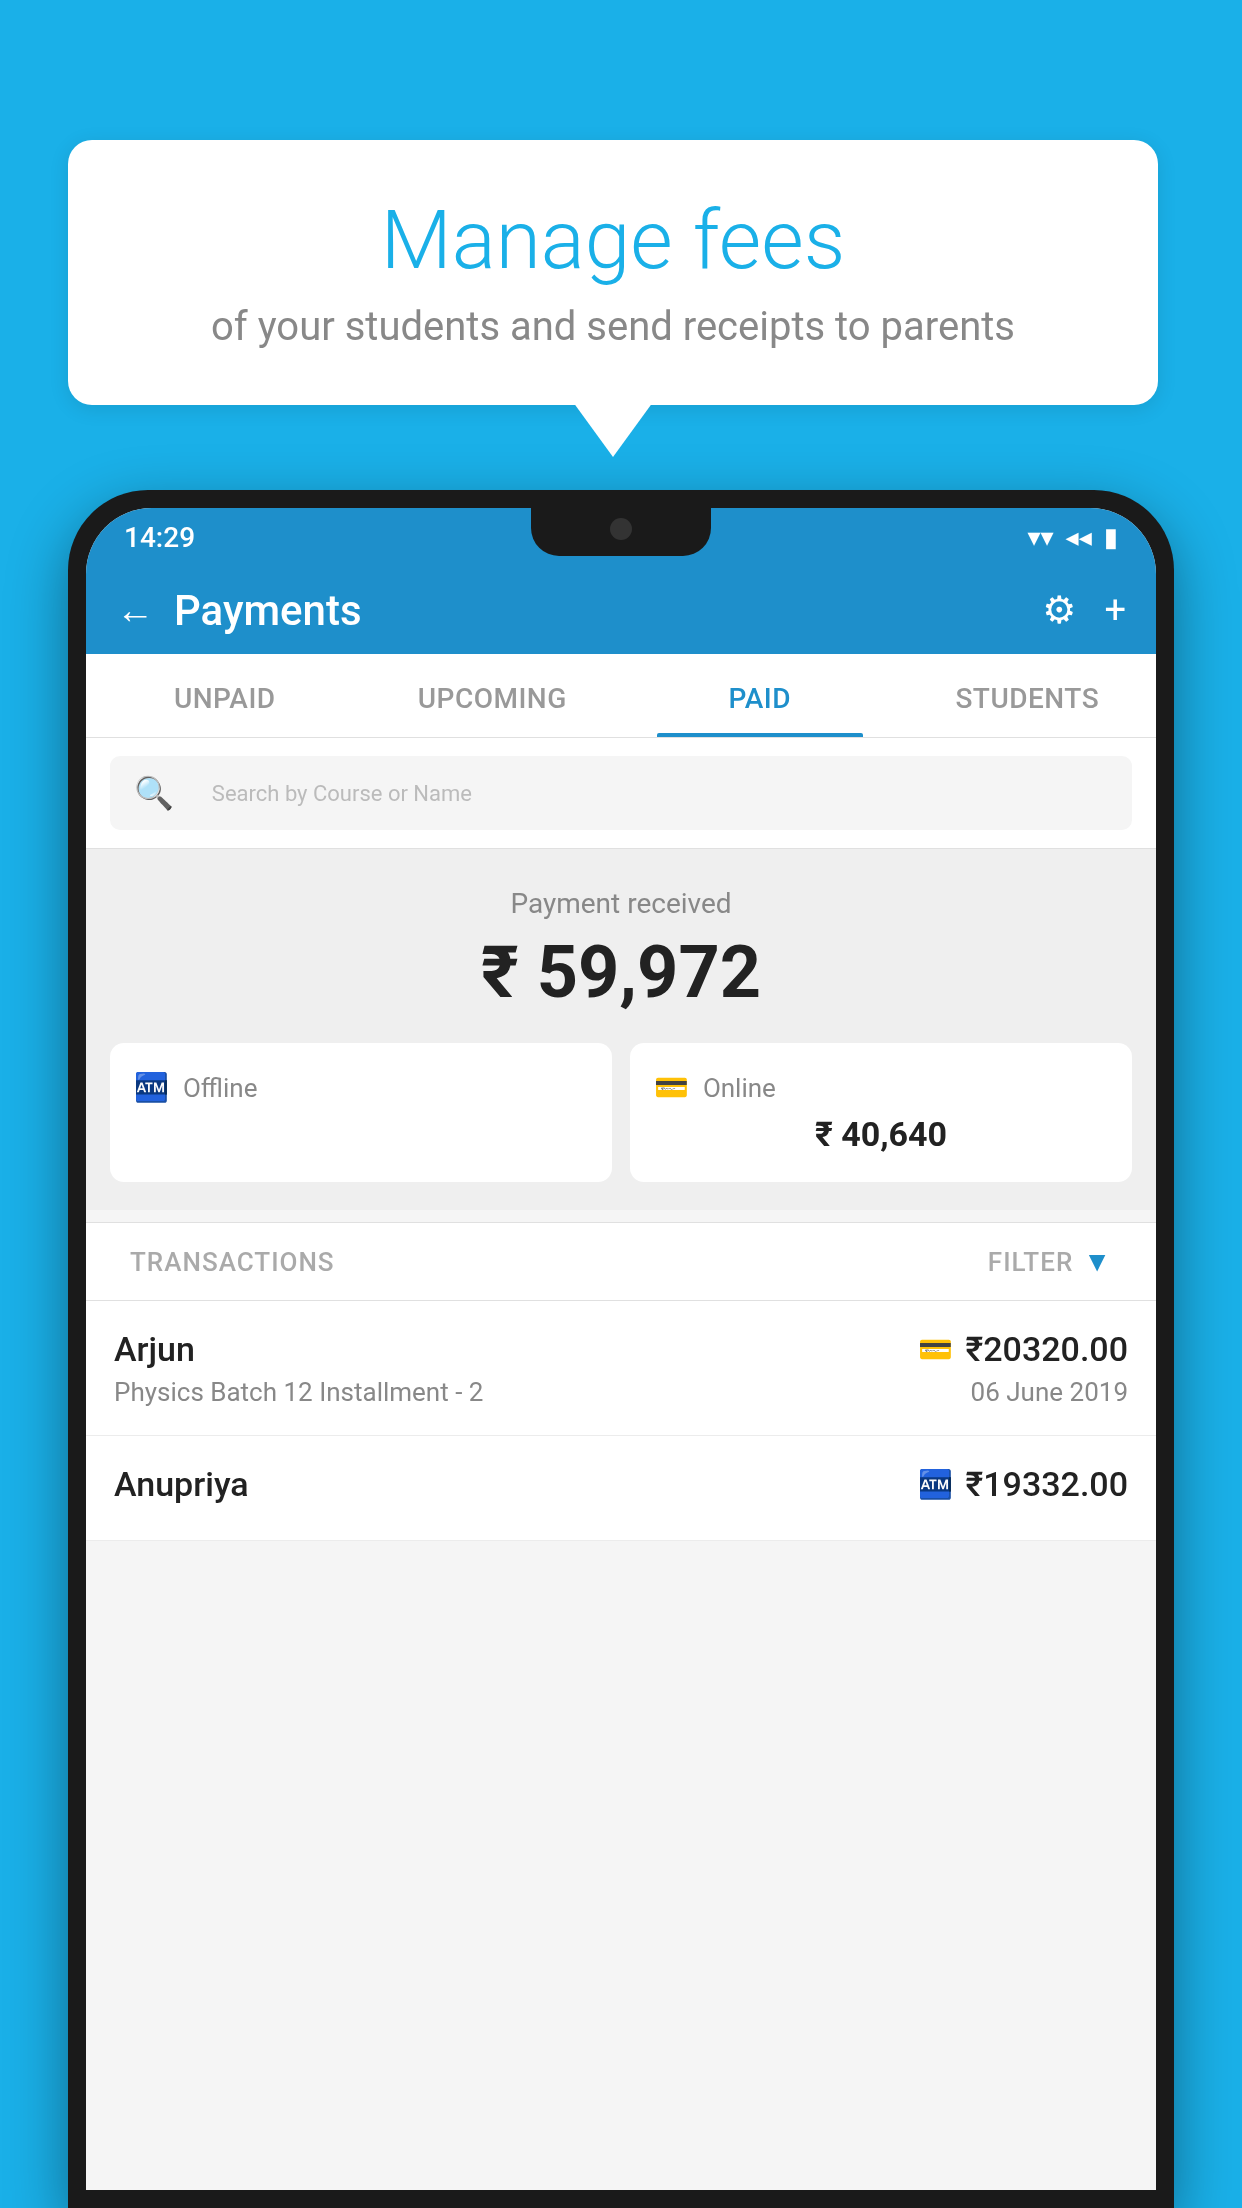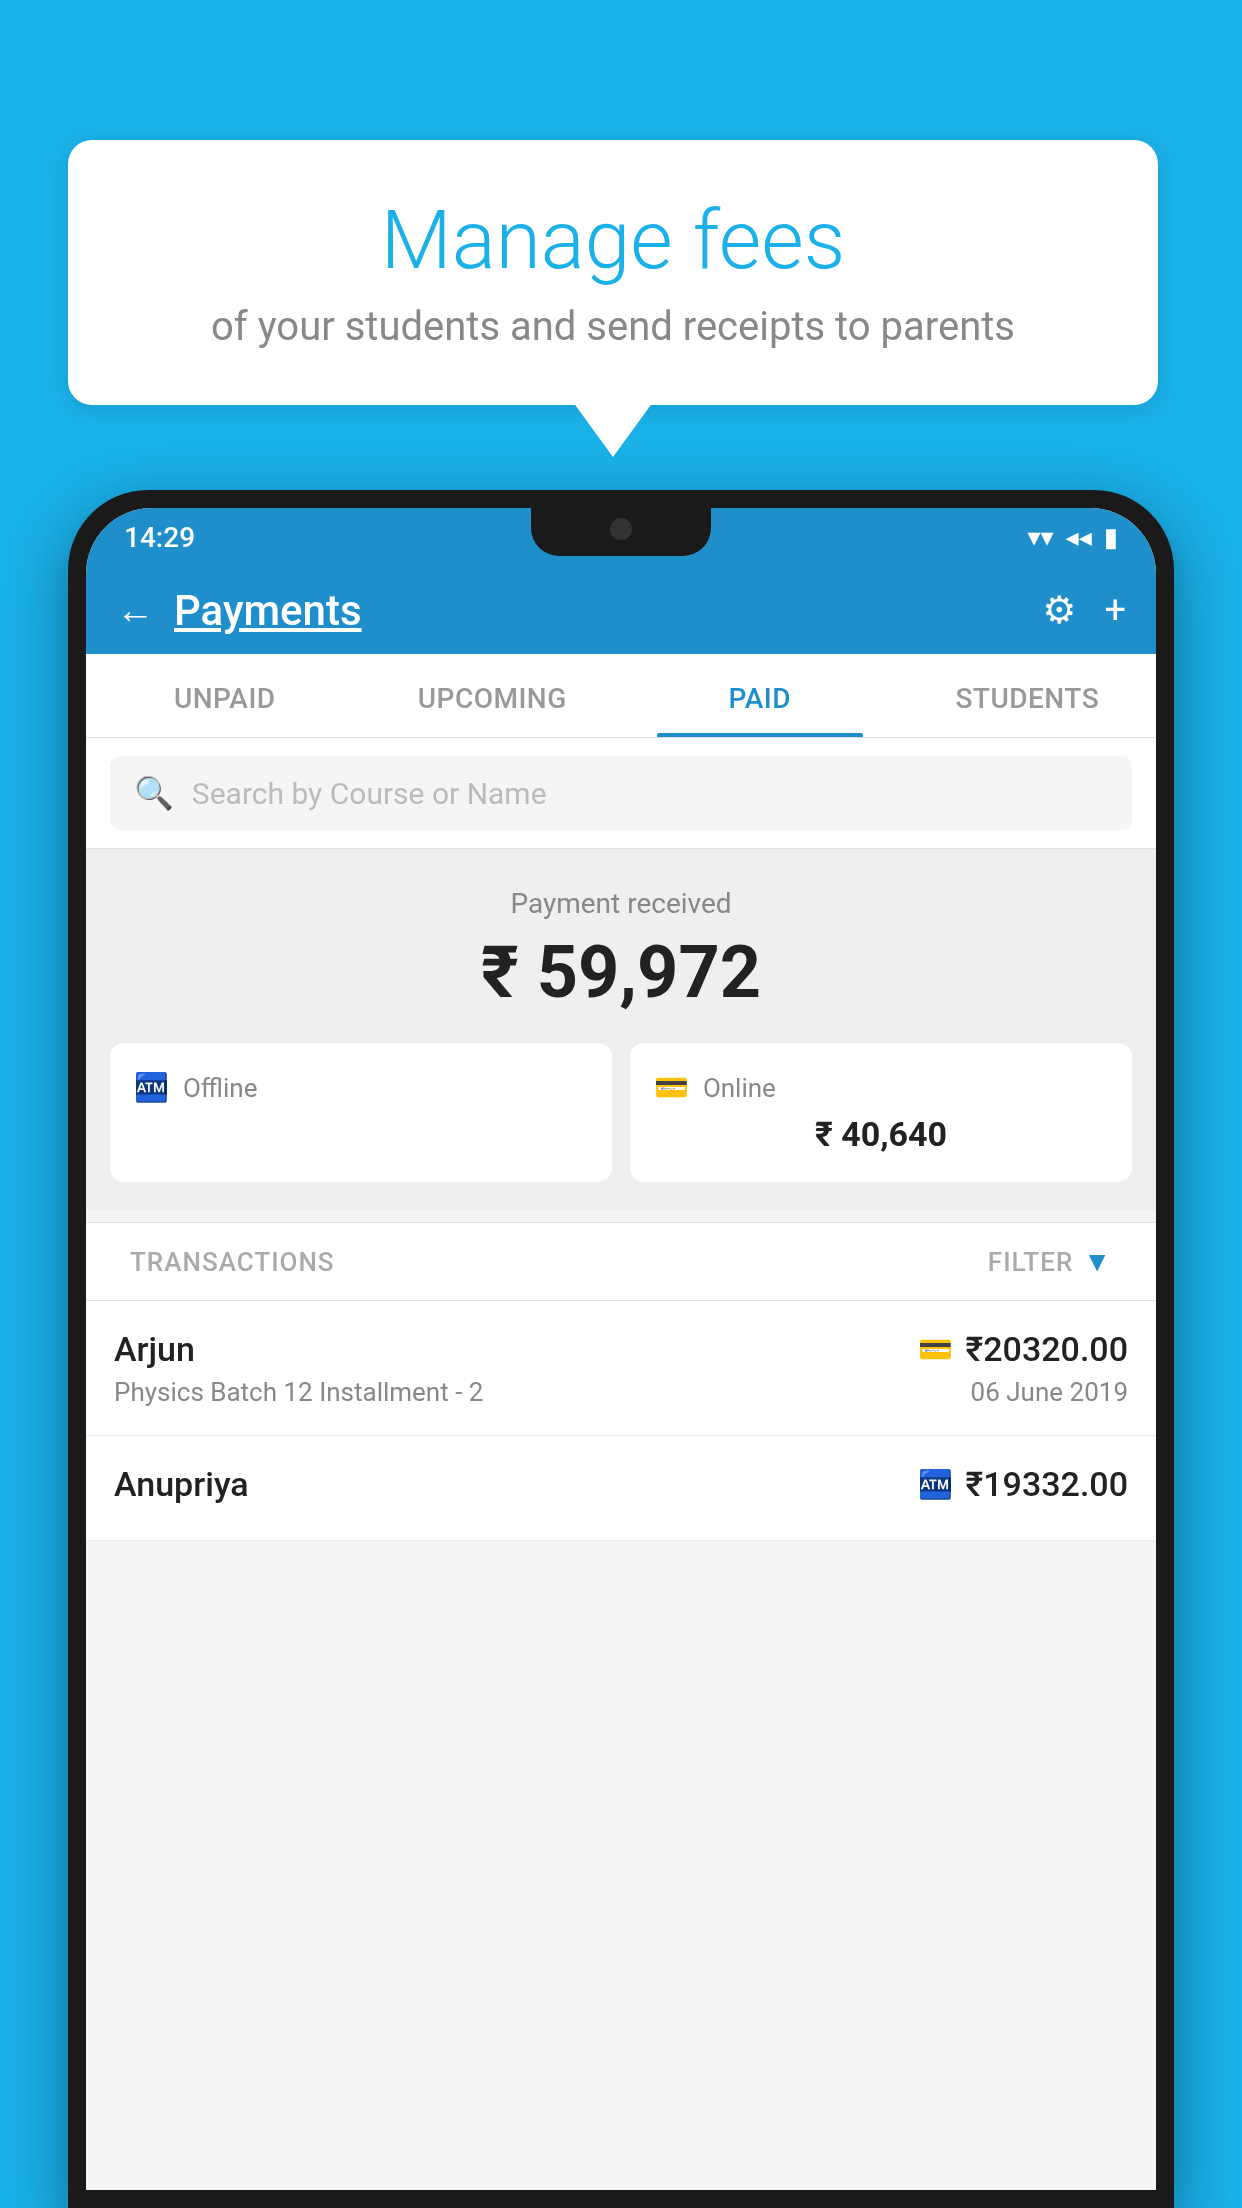--- a/index.html
+++ b/index.html
@@ -137,21 +137,20 @@
       font-size: 38px;
       margin-right: 20px;
       cursor: pointer;
     }
 
     .header-title {
       color: white;
       font-size: 42px;
       font-weight: 500;
       flex: 1;
-      text-decoration: underline;
     }
 
     .header-actions {
       display: flex;
       gap: 28px;
       align-items: center;
     }
 
     .gear-btn, .plus-btn {
       color: white;
@@ -210,21 +209,22 @@
       gap: 18px;
     }
 
     .search-icon-el {
       color: #999;
       font-size: 32px;
     }
 
     .search-placeholder {
       color: #bbb;
-      font-size: 30px;
+      font-size: 22px;
+      margin-left: 20px;
     }
 
     
     .payment-summary {
       background: #efefef;
       padding: 38px 24px 28px;
       text-align: center;
     }
 
     .payment-received-label {

